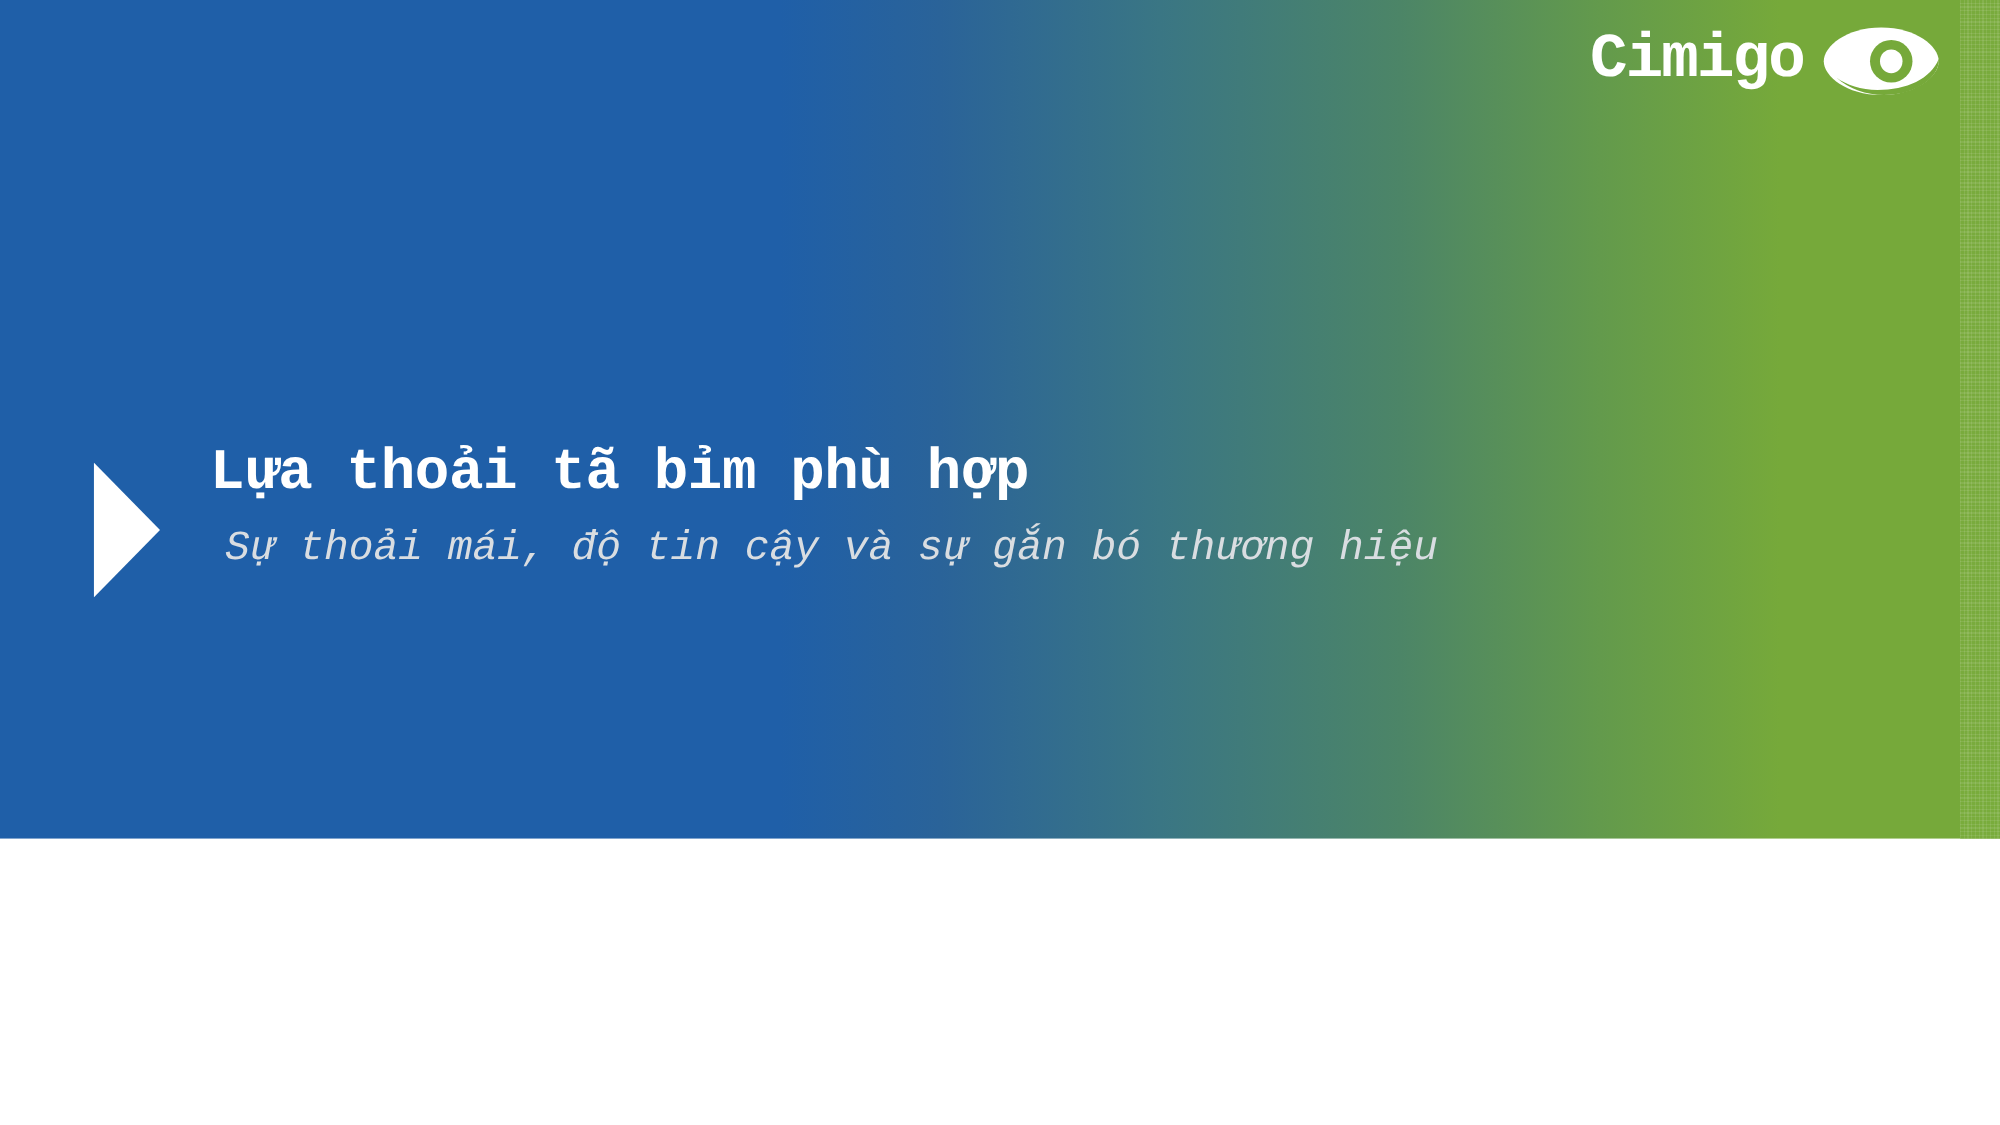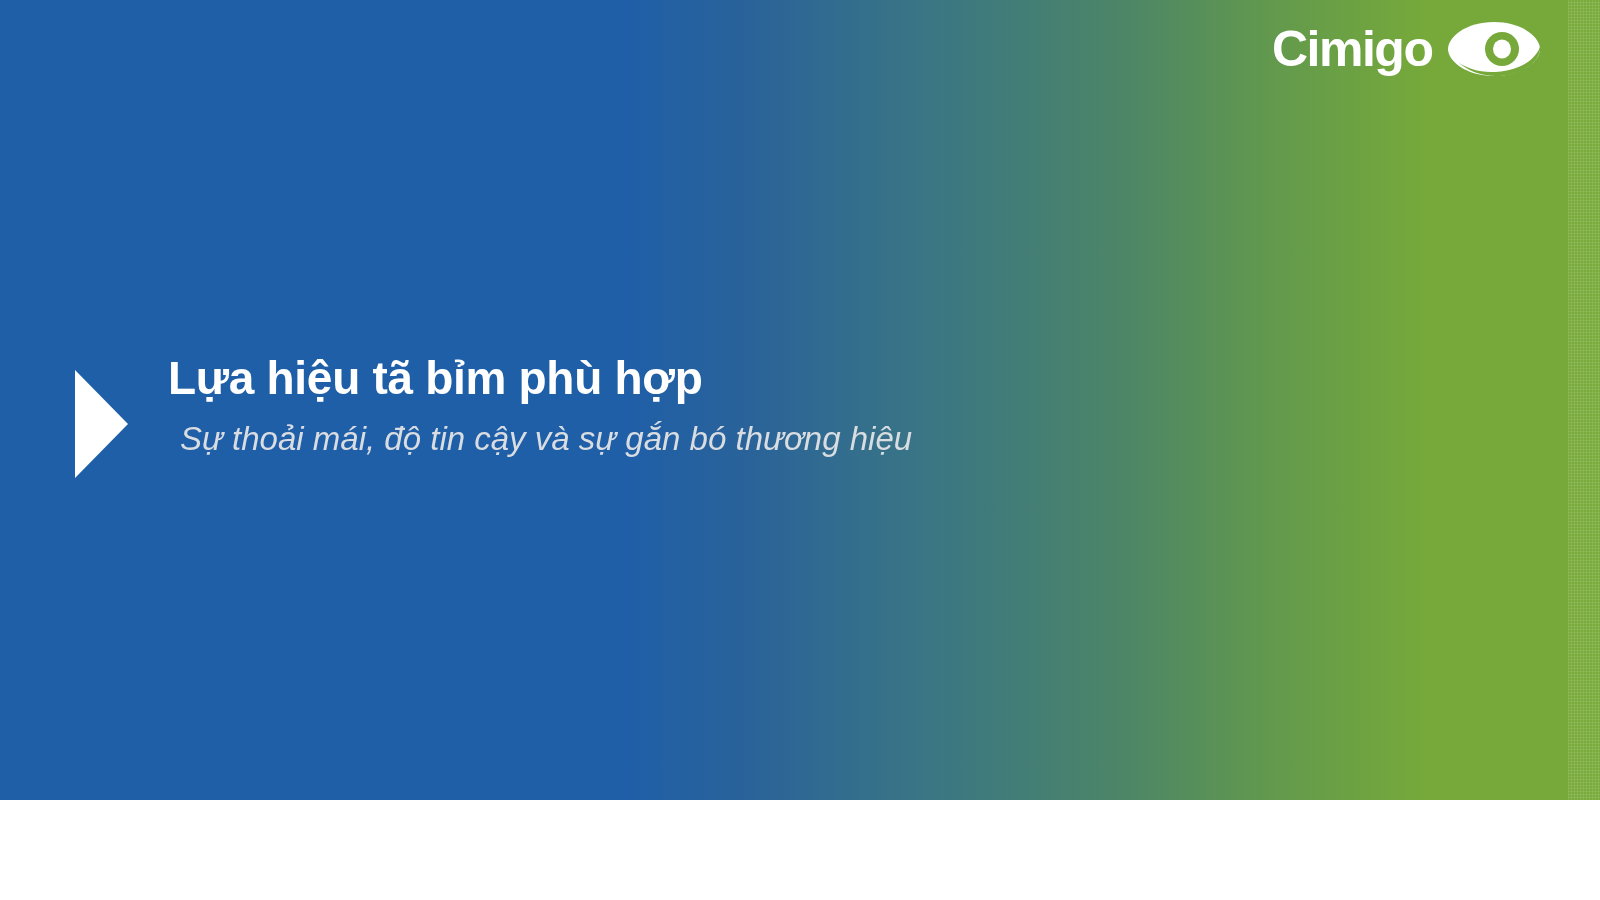--- a/index.html
+++ b/index.html
@@ -3,23 +3,23 @@
 <meta charset="utf-8">
 <style>
   html, body {
     margin: 0;
     padding: 0;
     background: #ffffff;
   }
   #slide {
     position: relative;
     width: 1600px;
-    height: 800px;
+    height: 671px;
     overflow: hidden;
-    font-family: Liberation Sans, sans-serif;
+    font-family: Liberation Mono, monospace;
     background: linear-gradient(
         to right,
         #1f5fa8 0%,
         #1f5fa8 39%,
         #2a6399 47%,
         #3a7684 58%,
         #4c8567 70%,
         #639a4c 80%,
         #76a93a 89%,
         #76a93a 100%
@@ -134,21 +134,21 @@
     </svg>
   </div>
 
   <div id="content">
 
     <svg id="bullet-arrow" width="55" height="108" viewBox="0 0 55 108">
       <polygon points="0,0 53,54 0,108" fill="#ffffff"></polygon>
     </svg>
 
     <div id="text-block">
-      <h1 id="slide-title">Lựa hiệu tã bỉm phù hợp</h1>
+      <h1 id="slide-title">Lựa thoải tã bỉm phù hợp</h1>
       <h2 id="slide-subtitle">Sự thoải mái, độ tin cậy và sự gắn bó thương hiệu</h2>
     </div>
 
   </div>
 
   <div id="page-number-box">
     <span id="page-number">34</span>
   </div>
 
 </div>

